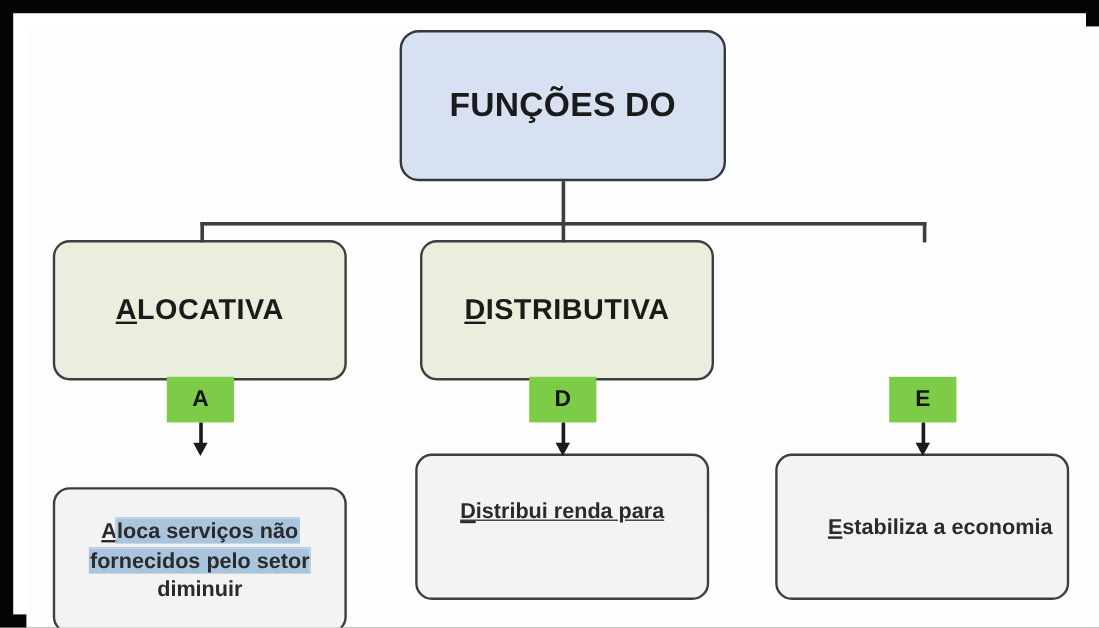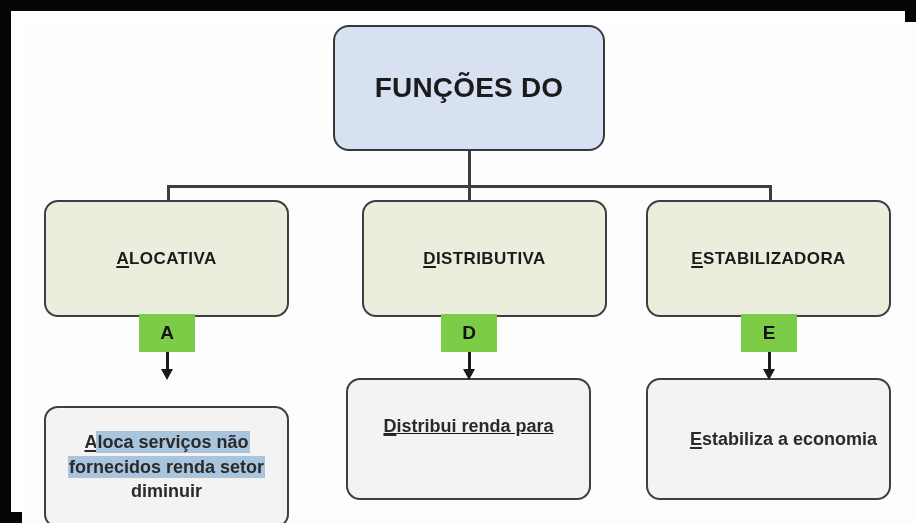--- a/index.html
+++ b/index.html
@@ -71,26 +71,26 @@
 
   
   .node--cat {
     top: 178px;
     width: 245px;
     height: 117px;
     background: #ebeedc;
     border-color: #3a3f42;
   }
   .cat-title {
-    font-size: 17px;
+    font-size: 24px;
     font-weight: 700;
     letter-spacing: 0.4px;
   }
   .cat-1 { left: 22px; }
-  .cat-2 { left: 340px; }
+  .cat-2 { left: 328px; }
   .cat-3 { left: 624px; }
 
   
   .node--desc {
     top: 356px;
     width: 245px;
     height: 122px;
     background: #f3f3f3;
     border-color: #3a3f42;
   }
@@ -195,43 +195,40 @@
     </div>
 
     <div class="node node--cat cat-1">
       <div class="cat-title"><span class="u">A</span><span>LOCATIVA</span></div>
     </div>
 
     <div class="node node--cat cat-2">
       <div class="cat-title"><span class="u">D</span><span>ISTRIBUTIVA</span></div>
     </div>
 
-    <div class="node node--cat cat-3">
-      <div class="cat-title"><span class="u">E</span><span>STABILIZADORA</span></div>
-    </div>
 
     <div class="badge badge-1">A</div>
     <div class="badge badge-2">D</div>
     <div class="badge badge-3">E</div>
 
     <div class="arrow arr-1">
       <div class="shaft"></div>
       <div class="head"></div>
     </div>
     <div class="arrow arr-2">
       <div class="shaft"></div>
       <div class="head"></div>
     </div>
     <div class="arrow arr-3">
       <div class="shaft"></div>
       <div class="head"></div>
     </div>
 
     <div class="node node--desc desc-1">
-      <div class="desc-text"><span class="u">A</span><span class="hl">loca serviços não</span><br><span class="hl">fornecidos renda setor</span><br><span>diminuir</span></div>
+      <div class="desc-text"><span class="u">A</span><span class="hl">loca serviços não</span><br><span class="hl">fornecidos pelo setor</span><br><span>diminuir</span></div>
     </div>
 
     <div class="node node--desc desc-2">
       <div class="desc-text"><span class="u">D</span><span>istribui renda para</span><br><br></div>
     </div>
 
     <div class="node node--desc desc-3">
       <div class="desc-text"><span class="u">E</span><span>stabiliza a economia</span></div>
     </div>
 

